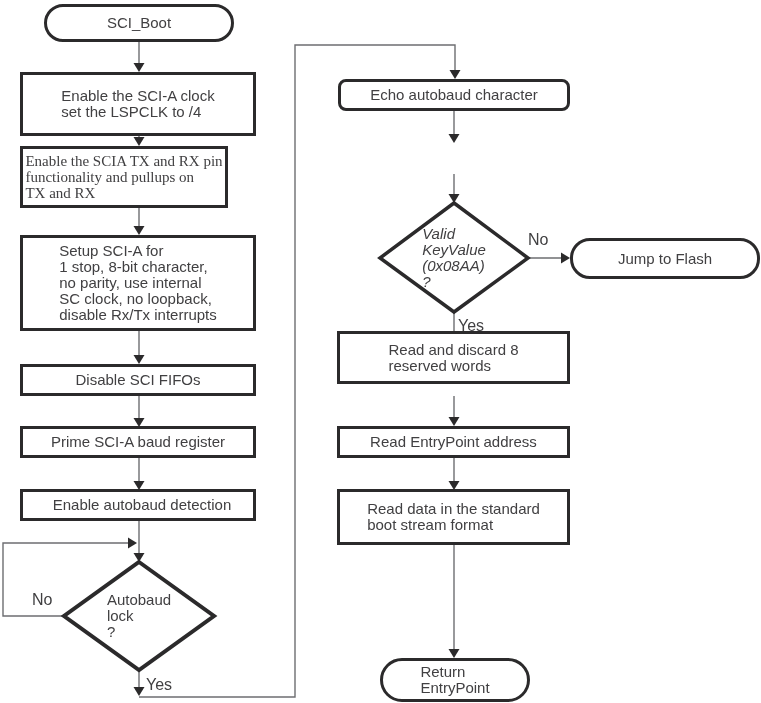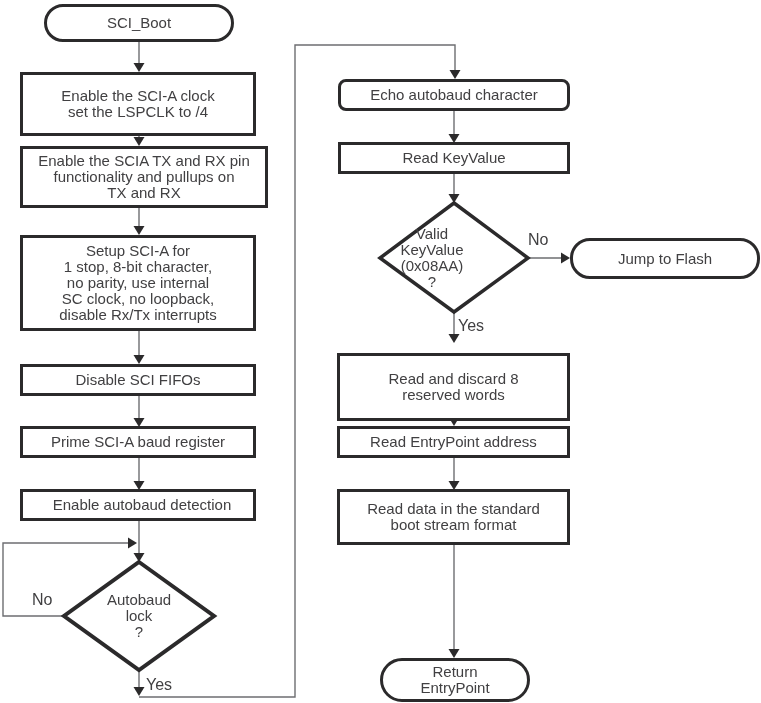--- a/index.html
+++ b/index.html
@@ -21,21 +21,21 @@
     left: 0; top: 0;
     z-index: 1;
   }
   .node {
     position: absolute;
     z-index: 2;
     box-sizing: border-box;
     display: flex;
     align-items: center;
     justify-content: center;
-    text-align: center;
+    text-align: left;
     white-space: pre-line;
     font-size: 15px;
     line-height: 16px;
     color: #414042;
     background: #ffffff;
   }
   .process {
     border: 3px solid #2b2a2b;
   }
   .terminator {
@@ -109,21 +109,21 @@
       <polygon points="448.5,481 459.5,481 454,490"></polygon>
       <polygon points="448.5,649 459.5,649 454,658"></polygon>
     </g>
   </svg>
 
   <div class="node terminator" style="left:44px; top:4px; width:190px; height:38px; border-radius:19px;">SCI_Boot</div>
 
   <div class="node process" style="left:20px; top:72px; width:236px; height:64px;">Enable the SCI-A clock
 set the LSPCLK to /4</div>
 
-  <div class="node process" style="left:20px; top:146px; width:248px; height:62px;">Enable the SCIA TX and RX pin
+  <div class="node process" style="left:20px; top:146px; width:208px; height:62px;font-family:Liberation Serif, serif;">Enable the SCIA TX and RX pin
 functionality and pullups on
 TX and RX</div>
 
   <div class="node process" style="left:20px; top:235px; width:236px; height:96px;">Setup SCI-A for
 1 stop, 8-bit character,
 no parity, use internal
 SC clock, no loopback,
 disable Rx/Tx interrupts</div>
 
   <div class="node process" style="left:20px; top:364px; width:236px; height:32px;">Disable SCI FIFOs</div>
@@ -131,30 +131,29 @@
   <div class="node process" style="left:20px; top:426px; width:236px; height:32px;">Prime SCI-A baud register</div>
 
   <div class="node process" style="left:20px; top:489px; width:236px; height:32px;padding-left:8px;">Enable autobaud detection</div>
 
   <div class="node diamond-label" style="left:79px; top:591px; width:120px; height:50px;">Autobaud
 lock
 ?</div>
 
   <div class="node process" style="left:338px; top:79px; width:232px; height:32px;border-radius:8px;">Echo autobaud character</div>
 
-  <div class="node process" style="left:338px; top:142px; width:232px; height:32px;">Read KeyValue</div>
 
-  <div class="node diamond-label" style="left:372px; top:225px; width:120px; height:66px;">Valid
+  <div class="node diamond-label" style="left:394px; top:225px; width:120px; height:66px;font-style:italic;">Valid
 KeyValue
 (0x08AA)
 ?</div>
 
   <div class="node terminator" style="left:570px; top:238px; width:190px; height:41px; border-radius:20px;">Jump to Flash</div>
 
-  <div class="node process" style="left:337px; top:353px; width:233px; height:68px;">Read and discard 8
+  <div class="node process" style="left:337px; top:331px; width:233px; height:53px;">Read and discard 8
 reserved words</div>
 
   <div class="node process" style="left:337px; top:426px; width:233px; height:32px;">Read EntryPoint address</div>
 
   <div class="node terminator" style="left:380px; top:658px; width:150px; height:44px; border-radius:22px;">Return
 EntryPoint</div>
 
   <div class="node process" style="left:337px; top:489px; width:233px; height:56px;">Read data in the standard
 boot stream format</div>
 

